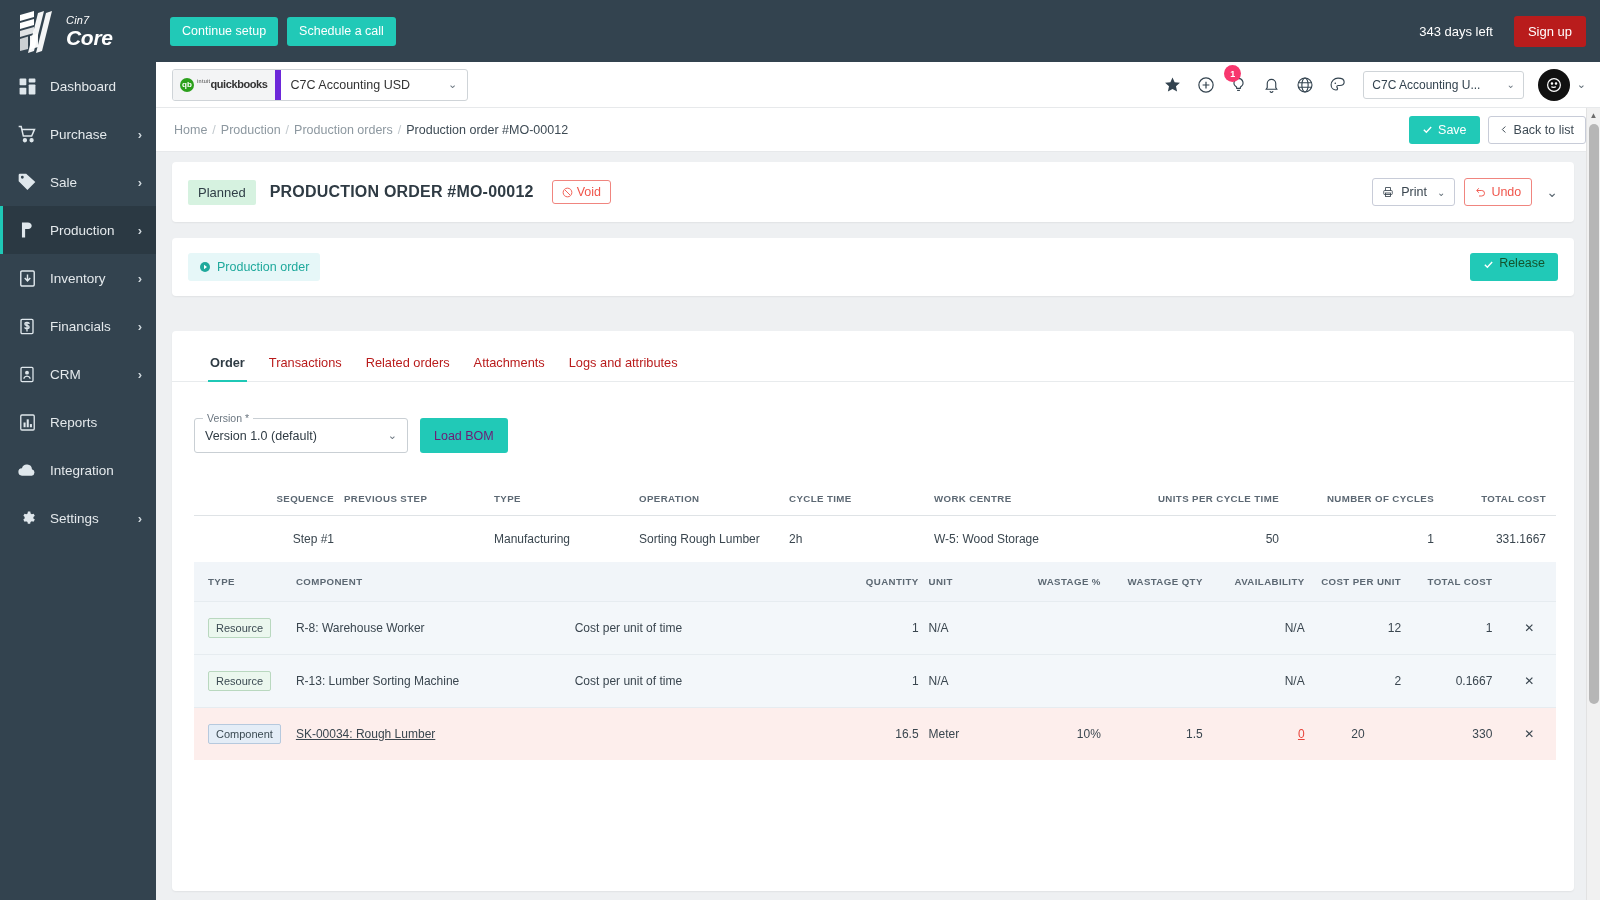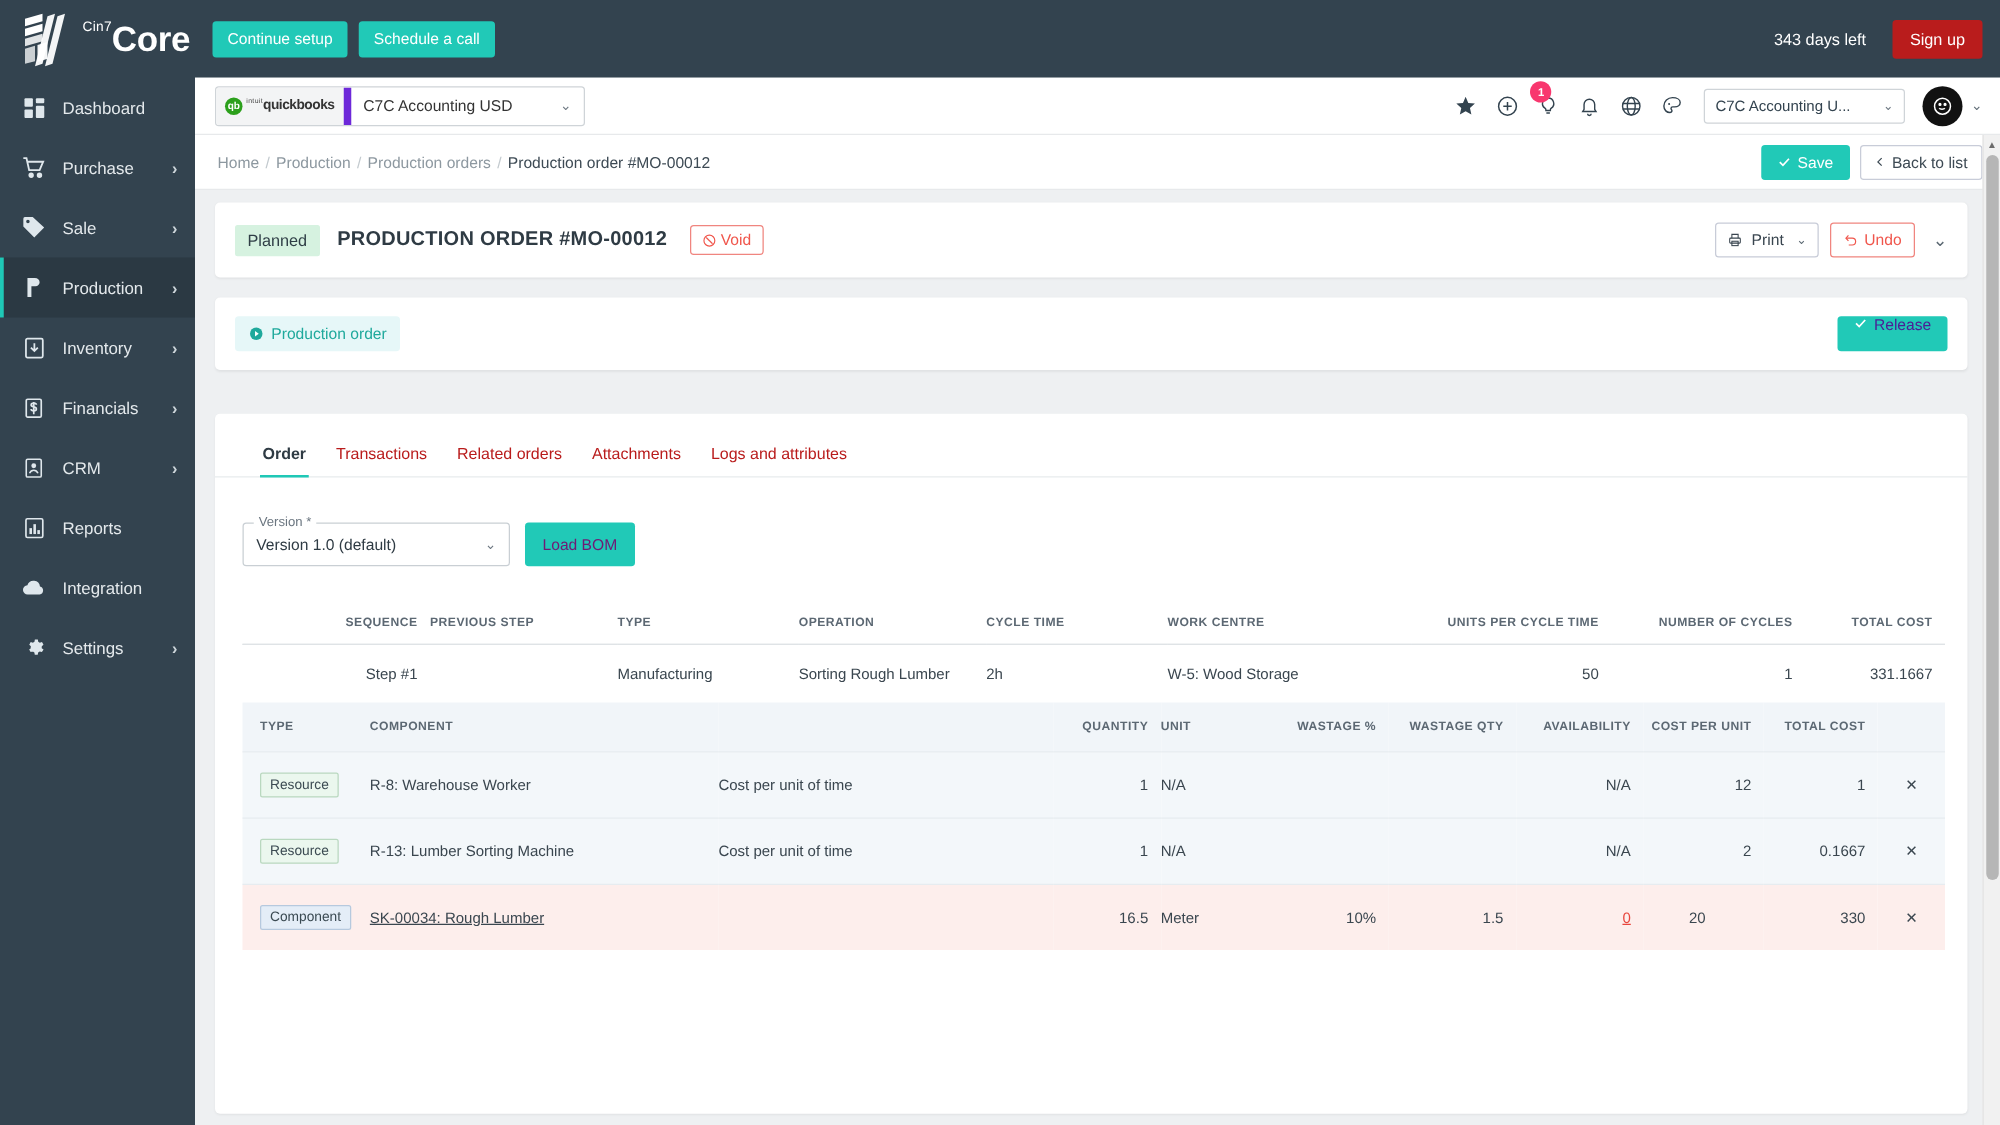--- a/index.html
+++ b/index.html
@@ -13,23 +13,23 @@
 
   
   .sidebar {
     width: 156px; height: 900px; background: #33434f;
     flex: 0 0 156px; position: relative; z-index: 5;
   }
   .brand {
     height: 62px; display: flex; align-items: center; padding-left: 14px; gap: 6px;
   }
   .brand-logo { width: 46px; height: 46px; position: relative; }
-  .brand-txt { display: flex; flex-direction: row; line-height: 1; }
+  .brand-txt { display: flex; flex-direction: column; line-height: 1; font-style: italic; }
   .brand-txt .t1 { color: #fff; font-size: 11px; letter-spacing: .2px; }
-  .brand-txt .t2 { color: #fff; font-size: 28px; font-weight: 700; letter-spacing: -.3px; margin-top: 1px;}
+  .brand-txt .t2 { color: #fff; font-size: 21px; font-weight: 700; letter-spacing: -.3px; margin-top: 1px;}
 
   .nav-item {
     height: 48px; display: flex; align-items: center; padding: 0 14px 0 16px;
     color: #e4e9ec; font-size: 13.5px; cursor: pointer; position: relative;
   }
   .nav-item .ico { width: 22px; height: 22px; flex: 0 0 22px; display:flex; align-items:center; justify-content:center; }
   .nav-item .lbl { margin-left: 12px; flex: 1 1 auto; white-space: nowrap; }
   .nav-item .chev { font-size: 13px; color: #cfd7dc; font-weight: 700; }
   .nav-item.active { background: #2b3943; }
   .nav-item.active::before {
@@ -153,22 +153,22 @@
   .chev-more { margin-left: 14px; color: #5d6a74; font-size: 14px; cursor: pointer; }
 
   
   .stage-card { height: 58px; display: flex; align-items: center; padding: 0 16px; margin-bottom: 35px;}
   .stage-pill {
     background: #e6f7f8; color: #1fa99c; font-size: 12.5px; padding: 7px 11px; border-radius: 3px;
     display: flex; align-items: center; gap: 6px; cursor: pointer;
   }
   .stage-spacer { flex: 1 1 auto; }
   .btn-release {
-    background: #21c9b7; color: #4c1d95; border: none; border-radius: 3px; height: 28px;
-    padding: 0 13px; font-size: 12.5px; display: flex; align-items: flex-start; gap: 5px;
+    background: #21c9b7; color: #14532d; border: none; border-radius: 3px; height: 28px;
+    padding: 11px 13px; font-size: 12.5px; display: flex; align-items: flex-end; gap: 5px;
     cursor: pointer; font-family: inherit;
   }
 
   
   .order-card { padding: 0 0 0 0; min-height: 560px; }
   .tabs { display: flex; gap: 0; padding: 24px 0 0 26px; border-bottom: 1px solid #e8ebed; }
   .tab {
     font-size: 12.8px; color: #b91c1c; padding: 0 12px 11px 12px; cursor: pointer; position: relative;
     white-space: nowrap;
   }

